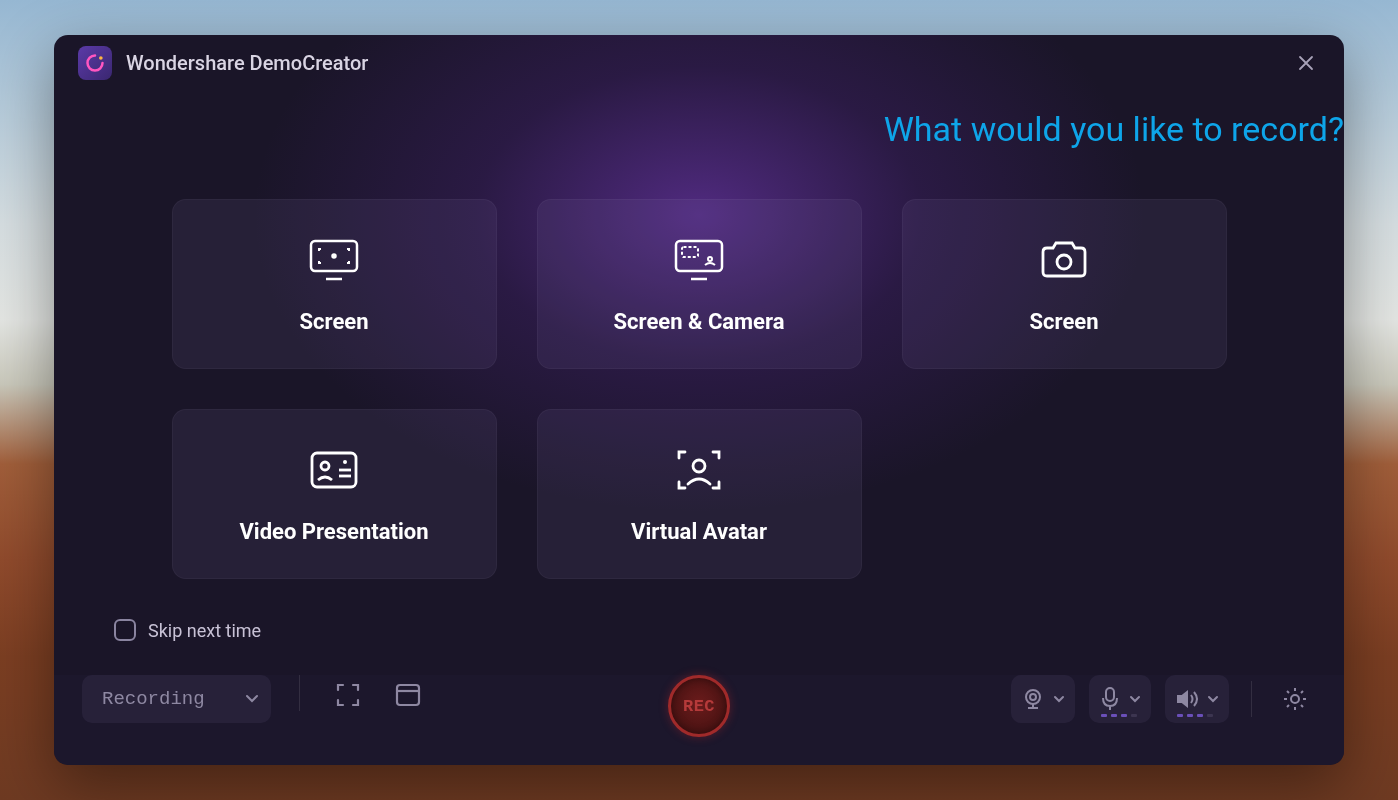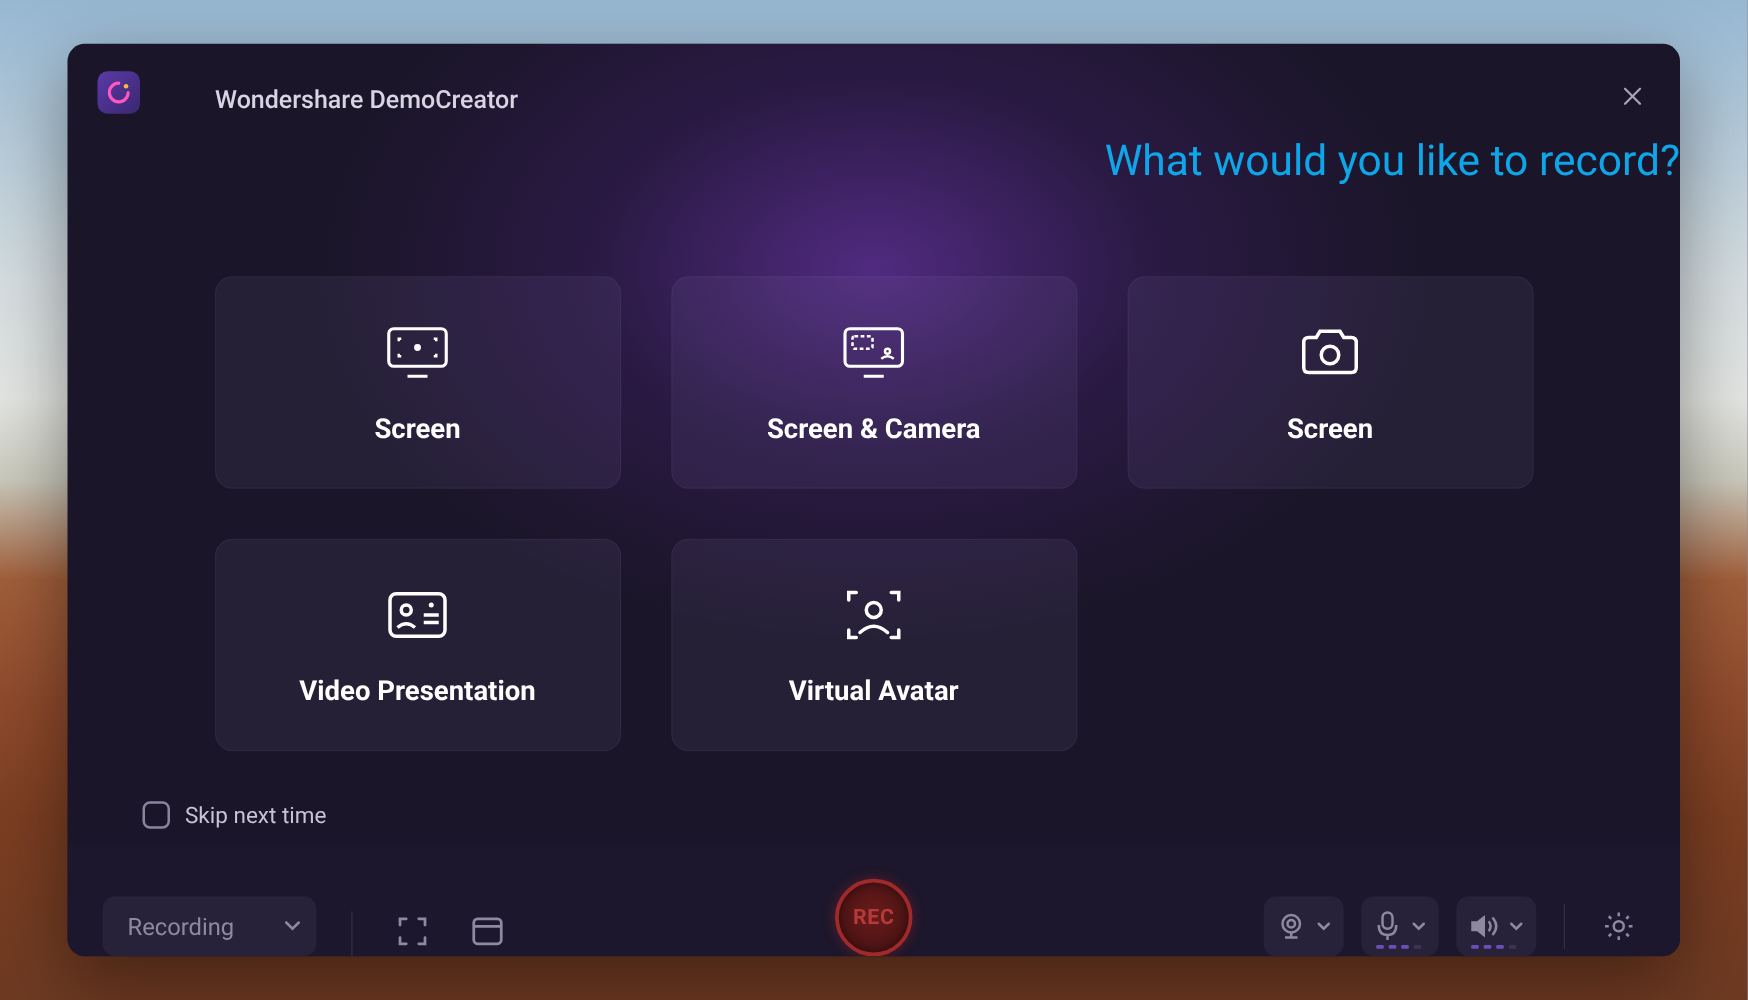--- a/index.html
+++ b/index.html
@@ -22,23 +22,22 @@
   .glow {
     position: absolute;
     top: -120px; left: 50%; transform: translateX(-50%);
     width: 900px; height: 600px;
     background: radial-gradient(ellipse at center, rgba(125,60,200,0.55) 0%, rgba(90,40,150,0.25) 35%, rgba(26,21,40,0) 70%);
     pointer-events: none;
   }
 
   .titlebar {
     position: relative; z-index: 2;
-    height: 56px; display: flex; align-items: flex-end;
+    height: 56px; display: flex; align-items: center;
     padding: 0 24px;
-    gap: 46px;
   }
   .logo {
     width: 34px; height: 34px; border-radius: 8px;
     background: linear-gradient(135deg, #5b3aa8, #3a2770);
     display: flex; align-items: center; justify-content: center;
     margin-right: 14px;
   }
   .app-title { color: #d9d4e3; font-size: 20px; font-weight: 500; }
   .close {
     margin-left: auto; width: 28px; height: 28px;
@@ -53,21 +52,21 @@
     margin-top: 18px;
   }
 
   .grid {
     position: relative; z-index: 2;
     display: grid;
     grid-template-columns: repeat(3, 325px);
     grid-template-rows: repeat(2, 170px);
     gap: 40px;
     justify-content: center;
-    margin-top: 72px;
+    margin-top: 50px;
   }
   .card {
     background: rgba(120,110,160,0.13);
     border: 1px solid rgba(255,255,255,0.04);
     border-radius: 14px;
     display: flex; flex-direction: column; align-items: center; justify-content: center;
     gap: 24px; cursor: pointer;
     transition: background .15s;
   }
   .card-icon { width: 56px; height: 50px; display:flex; align-items:center; justify-content:center; }
@@ -81,24 +80,25 @@
   }
   .chk {
     width: 22px; height: 22px; border-radius: 6px;
     border: 2px solid #8a84a0;
   }
 
   .bottombar {
     position: absolute; left: 0; right: 0; bottom: 0;
     height: 90px;
     background: rgba(30,24,46,0.7);
-    display: flex; align-items: flex-end;
+    display: flex; align-items: flex-start;
     padding: 0 28px;
     gap: 20px;
     z-index: 2;
+    font-family: Liberation Mono, monospace;
   }
   .mode {
     background: rgba(120,110,160,0.12);
     border-radius: 10px; height: 48px;
     display: flex; align-items: center;
     padding: 0 12px 0 20px; gap: 40px;
     color: #8e88a2; font-size: 19px; cursor: pointer;
   }
   .vdiv { width: 1px; height: 36px; background: rgba(255,255,255,0.1); margin: 0 8px; }
   .sqbtn {

